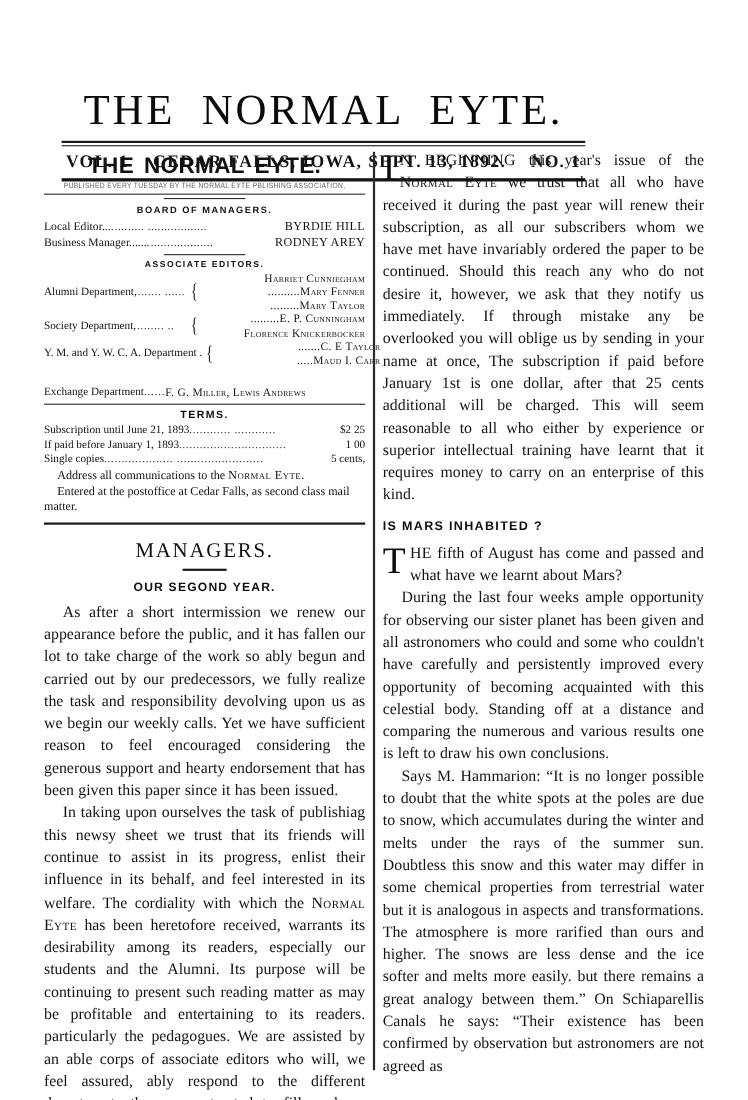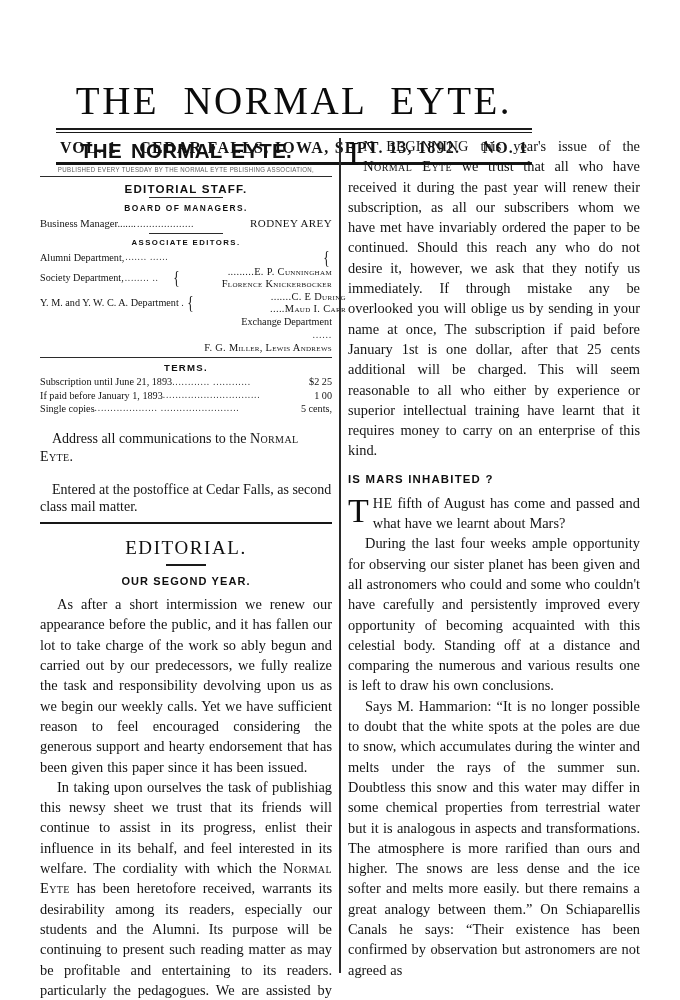--- a/index.html
+++ b/index.html
@@ -195,53 +195,52 @@
     line-height: 1.2;
     white-space: nowrap;
   }
   .dotlead { letter-spacing: 0.7px; color: #333; }
 
   .exch-line {
     font-size: 10.2px;
     line-height: 1.25;
     white-space: nowrap;
     display: flex;
-    align-items: flex-end;
-    margin-top: 0px;
-    flex-direction: column;
+    align-items: flex-start;
+    margin-top: 16px;
   }
   .exch-names {
     font-variant: small-caps;
     letter-spacing: 0.3px;
     font-size: 10.4px;
   }
 
   
   .terms-line {
     font-size: 10.2px;
     line-height: 1.3;
     display: flex;
-    align-items: center;
+    align-items: flex-end;
     white-space: nowrap;
   }
   .terms-label { flex: 0 0 auto; }
   .terms-dots {
     flex: 1 1 auto;
     overflow: hidden;
     white-space: nowrap;
     letter-spacing: 0.75px;
     font-size: 9.6px;
     color: #303030;
   }
   .terms-price { flex: 0 0 auto; font-size: 10.2px; }
   .terms-note {
-    font-size: 14px;
+    font-size: 11px;
     line-height: 1.27;
     text-indent: 12px;
-    margin-top: 15px;
+    margin-top: 1px;
   }
   .terms-note .sc {
     font-variant: small-caps;
     letter-spacing: 0.4px;
   }
 
   .rule-med {
     border-top: 2.1px solid #161616;
     margin: 6px 0 0 0;
   }
@@ -330,60 +329,69 @@
 
   <div class="columns">
 
     <div class="col-left">
 
       <div>
         <div class="flag-title">THE NORMAL EYTE.</div>
         <div class="flag-sub">PUBLISHED EVERY TUESDAY BY THE NORMAL EYTE PBLISHING ASSOCIATION,</div>
         <div class="hr-thin"></div>
 
-        <div class="section-head sh-staff">EDITORIAL STAFF.</div>
         <div class="mini-rule"></div>
 
         <div class="section-head sh-board">BOARD OF MANAGERS.</div>
 
         <div>
+          <div class="mgr-line">
+            <span class="mgr-role">Local Editor....</span>
+            <span class="mgr-dots">.........  ..................</span>
+            <span class="mgr-name caps">BYRDIE HILL</span>
+          </div>
           <div class="mgr-line">
             <span class="mgr-role">Business Manager.......</span>
             <span class="mgr-dots"> ...................</span>
             <span class="mgr-name caps">RODNEY AREY</span>
           </div>
         </div>
 
         <div class="mini-rule"></div>
         <div class="section-head sh-assoc">ASSOCIATE EDITORS.</div>
 
         <div>
 
           <div class="assoc-row">
             <span class="assoc-dept">Alumni Department,</span>
             <span class="assoc-fill dotlead"> .......  ......</span>
             <span class="assoc-brace">{</span>
+            <span class="assoc-names">
+              <div>Harriet Cunniegham</div>
+              <div>..........Mary Fenner</div>
+              <div>.........Mary Taylor</div>
+            </span>
           </div>
 
           <div class="assoc-row">
             <span class="assoc-dept">Society Department,</span>
             <span class="assoc-fill dotlead"> ........  ..</span>
             <span class="assoc-brace">{</span>
             <span class="assoc-names">
               <div>.........E. P. Cunningham</div>
               <div>Florence Knickerbocker</div>
             </span>
           </div>
 
           <div class="assoc-row">
             <span class="assoc-dept">Y. M. and Y. W. C. A. Department .</span>
             <span class="assoc-fill dotlead"></span>
             <span class="assoc-brace">{</span>
             <span class="assoc-names">
-              <div> .......C. E During</div>
+              <div> .......C. E Taylor</div>
               <div>.....Maud I.    Carr</div>
             </span>
           </div>
 
           <div class="exch-line">
             <span>Exchange Department</span>
             <span class="dotlead">......</span>
             <span class="exch-names">F. G. Miller, Lewis Andrews</span>
           </div>
         </div>
@@ -408,21 +416,21 @@
             <span class="terms-price">5 cents,</span>
           </div>
         </div>
 
         <div class="terms-note"><span>Address all communications to the </span><span class="sc">Normal Eyte</span><span>.</span></div>
         <div class="terms-note">Entered at the postoffice at Cedar Falls, as second class mail matter.</div>
 
         <div class="rule-med"></div>
       </div>
 
-      <div class="editorial-head">EDITORIAL.</div>
+      <div class="editorial-head">MANAGERS.</div>
       <div class="ed-rule"></div>
       <div class="subhead">OUR SEGOND YEAR.</div>
 
       <div class="bodytext">
         <p>As after a short intermission we renew our appearance before the public, and it has fallen our lot to take charge of the work so ably begun and carried out by our predecessors, we fully realize the task and responsibility devolving upon us as we begin our weekly calls.   Yet we have sufficient reason to feel encouraged considering the generous support and hearty endorsement that has been given this paper since it has been issued.</p>
         <p><span>In taking upon ourselves the task of publishiag this newsy sheet we trust that its friends will continue to assist in its progress, enlist their influence in its behalf, and feel interested in its welfare.   The cordiality with which the </span><span class="sc">Normal Eyte</span><span> has been heretofore received, warrants its desirability among its readers, especially our students and the Alumni.   Its purpose will be continuing to present such reading matter as may be profitable and entertaining to its readers. particularly the pedagogues.   We are assisted by an able corps of associate editors who will, we feel assured, ably respond to the different departments they are entrusted to fill, and we trust all Normal students and especially the Alumni, will continue to give their co-operation by occasionally contributing to our columns.</span></p>
       </div>
 
     </div>
 

